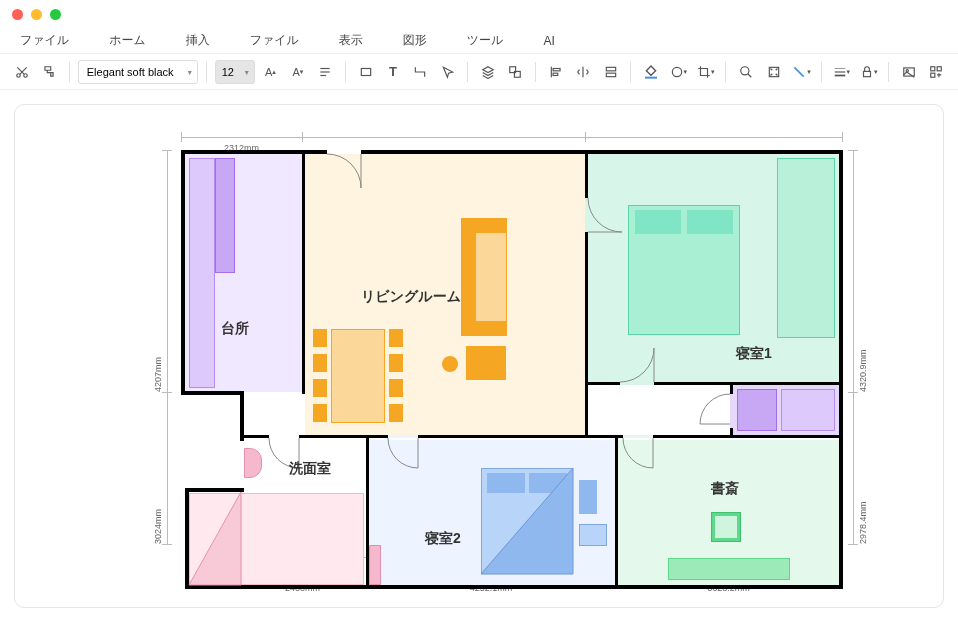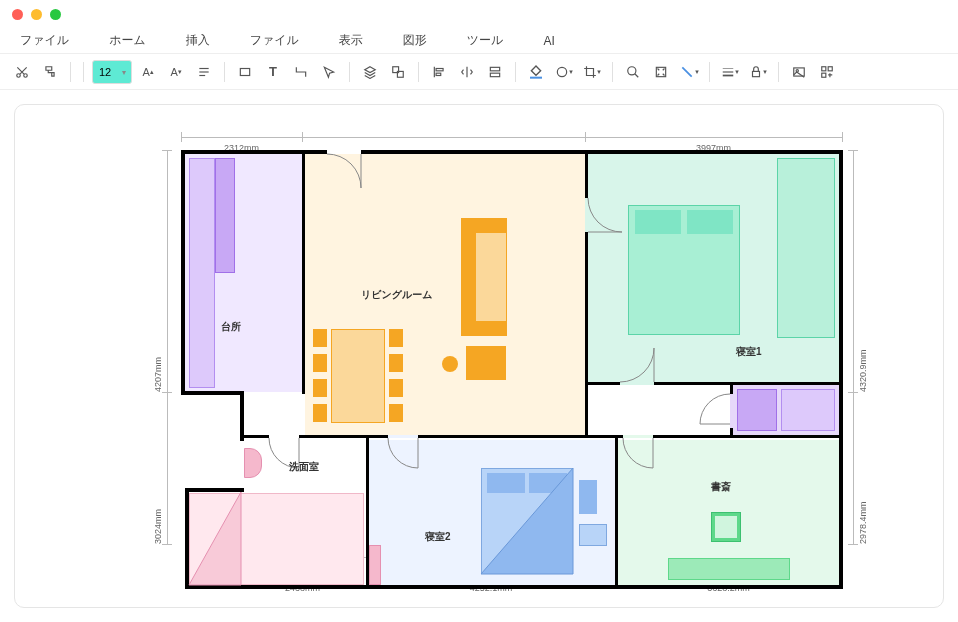--- a/index.html
+++ b/index.html
@@ -16,41 +16,41 @@
   .menu-bar { height: 26px; display: flex; align-items: center; padding: 0 8px; gap: 16px; border-bottom: 1px solid #eee; }
   .menu-item { padding: 4px 12px; font-size: 12px; color: #444; cursor: pointer; }
   
   
   .toolbar { height: 36px; display: flex; align-items: center; padding: 0 10px; gap: 4px; border-bottom: 1px solid #eee; font-size: 11px; color: #555; }
   .tb-btn { width: 24px; height: 24px; display: inline-flex; align-items: center; justify-content: center; border-radius: 3px; cursor: pointer; }
   .tb-sep { width: 1px; height: 20px; background: #e0e0e0; margin: 0 4px; }
   .font-select { height: 24px; border: 1px solid #ddd; border-radius: 3px; padding: 0 18px 0 8px; font-size: 11px; min-width: 120px; appearance: none; background: #fff; position: relative; }
   .select-wrap { position: relative; display: inline-flex; }
   .select-wrap::after { content: "▾"; position: absolute; right: 6px; top: 50%; transform: translateY(-50%); font-size: 8px; color: #888; pointer-events: none; }
-  .size-select { height: 24px; width: 40px; border: 1px solid #ddd; border-radius: 3px; padding: 0 14px 0 6px; font-size: 11px; appearance: none; background:#5eead4; }
+  .size-select { height: 24px; width: 40px; border: 1px solid #ddd; border-radius: 3px; padding: 0 14px 0 6px; font-size: 11px; appearance: none; background:#e5e5e5; }
   svg { display: block; }
   
   
   .canvas-wrap { padding: 14px; height: calc(622px - 28px - 26px - 36px); }
   .canvas { width: 100%; height: 100%; border: 1px solid #e5e5e5; border-radius: 10px; position: relative; overflow: hidden; background: #fff; }
   
   
   .dim-label { position: absolute; font-size: 9px; color: #666; }
   .dim-h { text-align: center; margin-top: 20px; }
   .dim-v { writing-mode: vertical-rl; transform: rotate(180deg); }
   .dim-line { position: absolute; background: #bbb; }
   .dim-tick { position: absolute; background: #bbb; }
   
   
   .plan { position: absolute; left: 166px; top: 45px; width: 662px; height: 440px; }
   .wall { position: absolute; background: #000; }
   
   
   .room { position: absolute; }
-  .room-label { position: absolute; font-size: 10px; font-weight: bold; color: #333; }
+  .room-label { position: absolute; font-size: 14px; font-weight: bold; color: #333; }
   
   
   .furn { position: absolute; }
 </style>
 </head>
 <body>
 
 <div class="window-chrome">
   <div class="traffic-dot dot-red"></div>
   <div class="traffic-dot dot-yellow"></div>
@@ -75,20 +75,23 @@
         <circle cx="18" cy="18" r="3"></circle>
         <path d="M8.5 15.5 L20 4 M15.5 15.5 L4 4"></path>
       </svg>
     </div>
   <div class="tb-btn">
       <svg width="14" height="14" viewBox="0 0 24 24" fill="none" stroke="#555" stroke-width="2">
         <path d="M5 3h10v6H5z M9 9v4h10v6h-4v-6"></path>
       </svg>
     </div>
   <div class="tb-sep"></div>
+  <div class="select-wrap">
+      <select class="font-select"><option>Elegant soft black</option></select>
+    </div>
   <div class="tb-sep"></div>
   <div class="select-wrap">
       <select class="size-select"><option>12</option></select>
     </div>
   <div class="tb-btn" style="font-size:11px;">A<sup style="font-size:7px">▴</sup></div>
   <div class="tb-btn" style="font-size:11px;">A<sup style="font-size:7px">▾</sup></div>
   <div class="tb-btn">
       <svg width="14" height="14" viewBox="0 0 24 24" fill="none" stroke="#555" stroke-width="2">
         <line x1="4" y1="6" x2="20" y2="6"></line>
         <line x1="4" y1="12" x2="20" y2="12"></line>
@@ -217,21 +220,20 @@
 
 <div class="canvas-wrap">
   <div class="canvas">
 
     <div class="dim-line" style="left:166px;top:32px;width:662px;height:1px;"></div>
     <div class="dim-tick" style="left:166px;top:27px;width:1px;height:10px;"></div>
     <div class="dim-tick" style="left:287px;top:27px;width:1px;height:10px;"></div>
     <div class="dim-tick" style="left:570px;top:27px;width:1px;height:10px;"></div>
     <div class="dim-tick" style="left:827px;top:27px;width:1px;height:10px;"></div>
     <div class="dim-label dim-h" style="left:166px;top:18px;width:121px;">2312mm</div>
-    <div class="dim-label dim-h" style="left:570px;top:18px;width:257px;">3997mm</div>
 
     <div class="dim-line" style="left:152px;top:45px;width:1px;height:394px;"></div>
     <div class="dim-tick" style="left:147px;top:45px;width:10px;height:1px;"></div>
     <div class="dim-tick" style="left:147px;top:287px;width:10px;height:1px;"></div>
     <div class="dim-tick" style="left:147px;top:439px;width:10px;height:1px;"></div>
     <div class="dim-label dim-v" style="left:138px;top:45px;height:242px;">4207mm</div>
     <div class="dim-label dim-v" style="left:138px;top:287px;height:152px;">3024mm</div>
 
     <div class="dim-line" style="left:838px;top:45px;width:1px;height:394px;"></div>
     <div class="dim-tick" style="left:833px;top:45px;width:10px;height:1px;"></div>

